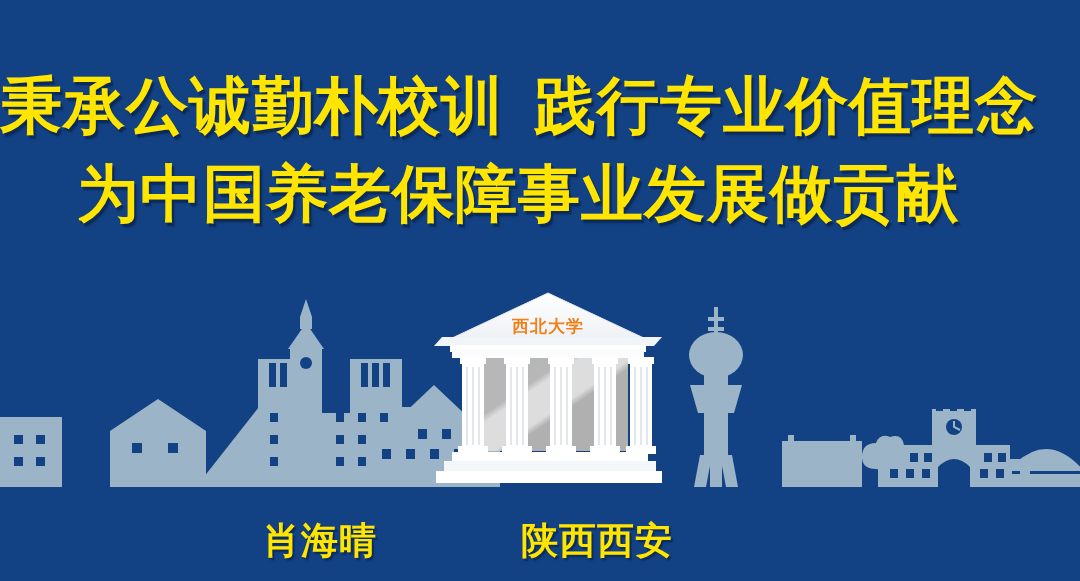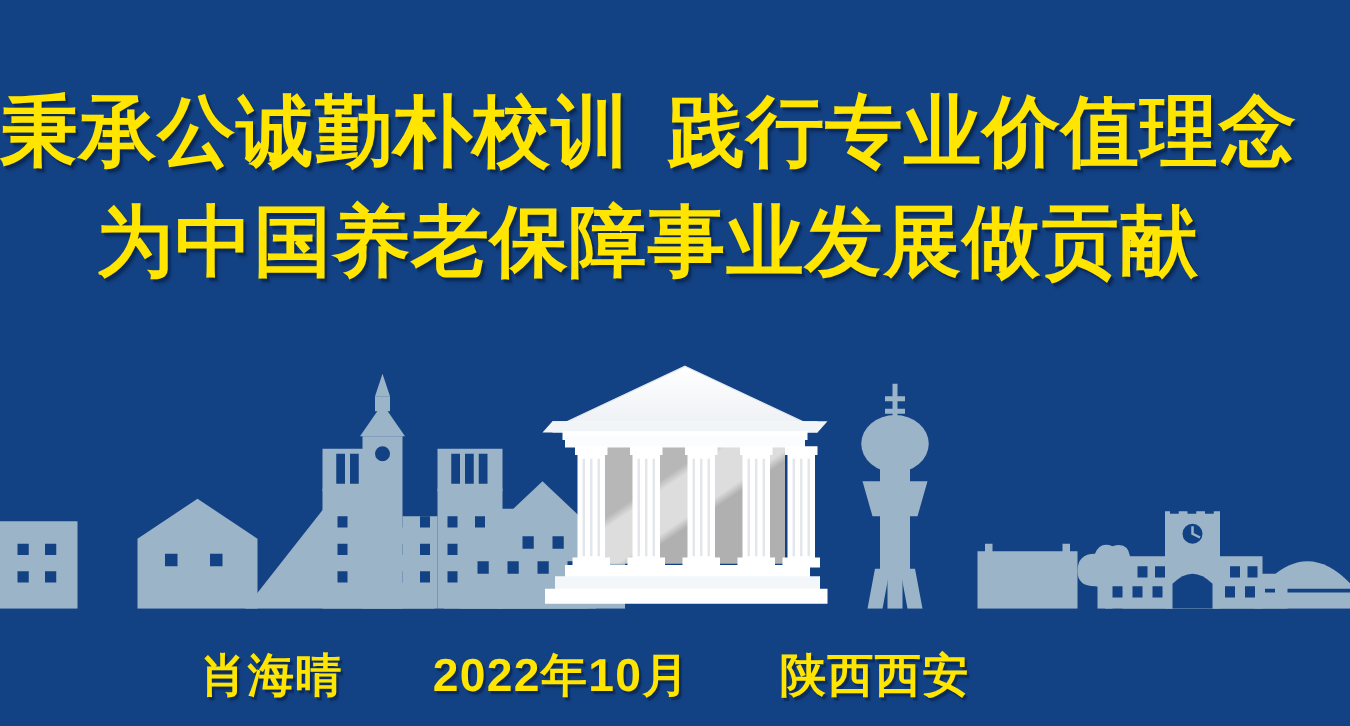--- a/index.html
+++ b/index.html
@@ -336,28 +336,28 @@
           <rect x="194" y="157" width="30" height="8" fill="#ffffff"></rect>
         </g>
       </g>
 
       <g>
         <rect x="20" y="163" width="196" height="10" fill="#ffffff"></rect>
         <rect x="12" y="172" width="212" height="11" fill="#f4f7fa"></rect>
         <rect x="4" y="182" width="226" height="12" fill="#ffffff"></rect>
       </g>
     </svg>
+    <div class="temple-label">西北大学</div>
   </div>
 
   <div class="title-block">
     <span class="title-line line1"><span>秉承公诚勤朴校训</span><span class="gap"></span><span>践行专业价值理念</span></span>
     <span class="title-line line2">为中国养老保障事业发展做贡献</span>
   </div>
 
   <div class="footer">
     <span class="footer-item">肖海晴</span>
     <span class="footer-sep"></span>
-    <span class="footer-item">2022年10月</span>
     <span class="footer-sep"></span>
     <span class="footer-item">陕西西安</span>
   </div>
 
 </div>
 
 </body></html>

